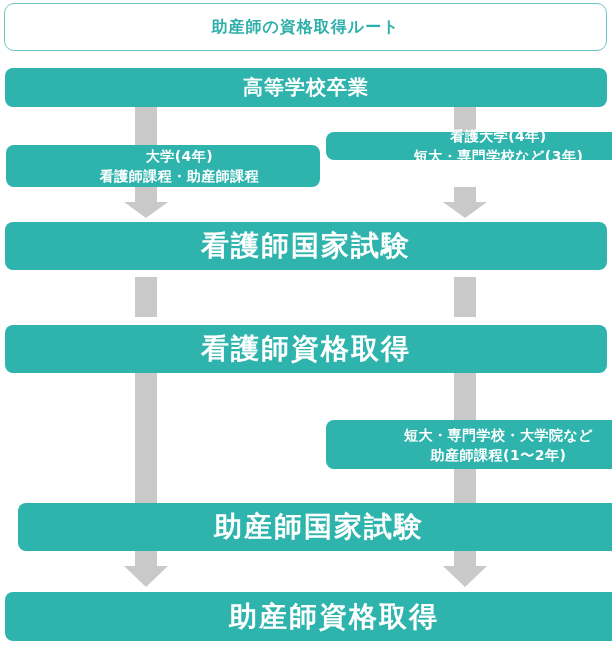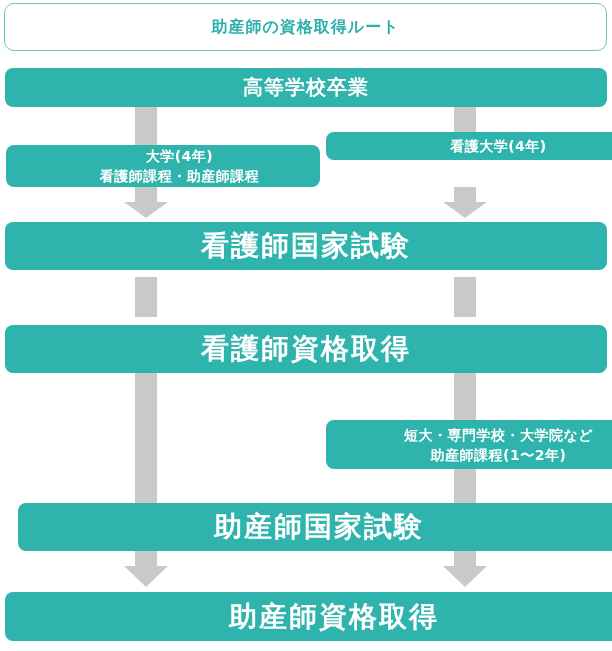--- a/index.html
+++ b/index.html
@@ -55,20 +55,21 @@
 
   <div class="bar" style="left:135px;top:107px;height:38px;"></div>
   <div class="bar" style="left:454px;top:107px;height:38px;"></div>
 
   <div class="node small" style="left:6px;top:145px;width:281px;height:42px;">
     <span>大学(4年)</span>
     <span>看護師課程・助産師課程</span>
   </div>
   <div class="node small" style="left:326px;top:132px;width:279px;height:28px;">
     <span>看護大学(4年)</span>
+    <span>短大・専門学校など(3年)</span>
   </div>
 
   <div class="arrow" style="left:124px;top:187px;">
     <div class="shaft" style="height:15px;"></div>
     <div class="head" style="border-top-width:16px;"></div>
   </div>
   <div class="arrow" style="left:443px;top:187px;">
     <div class="shaft" style="height:15px;"></div>
     <div class="head" style="border-top-width:16px;"></div>
   </div>

